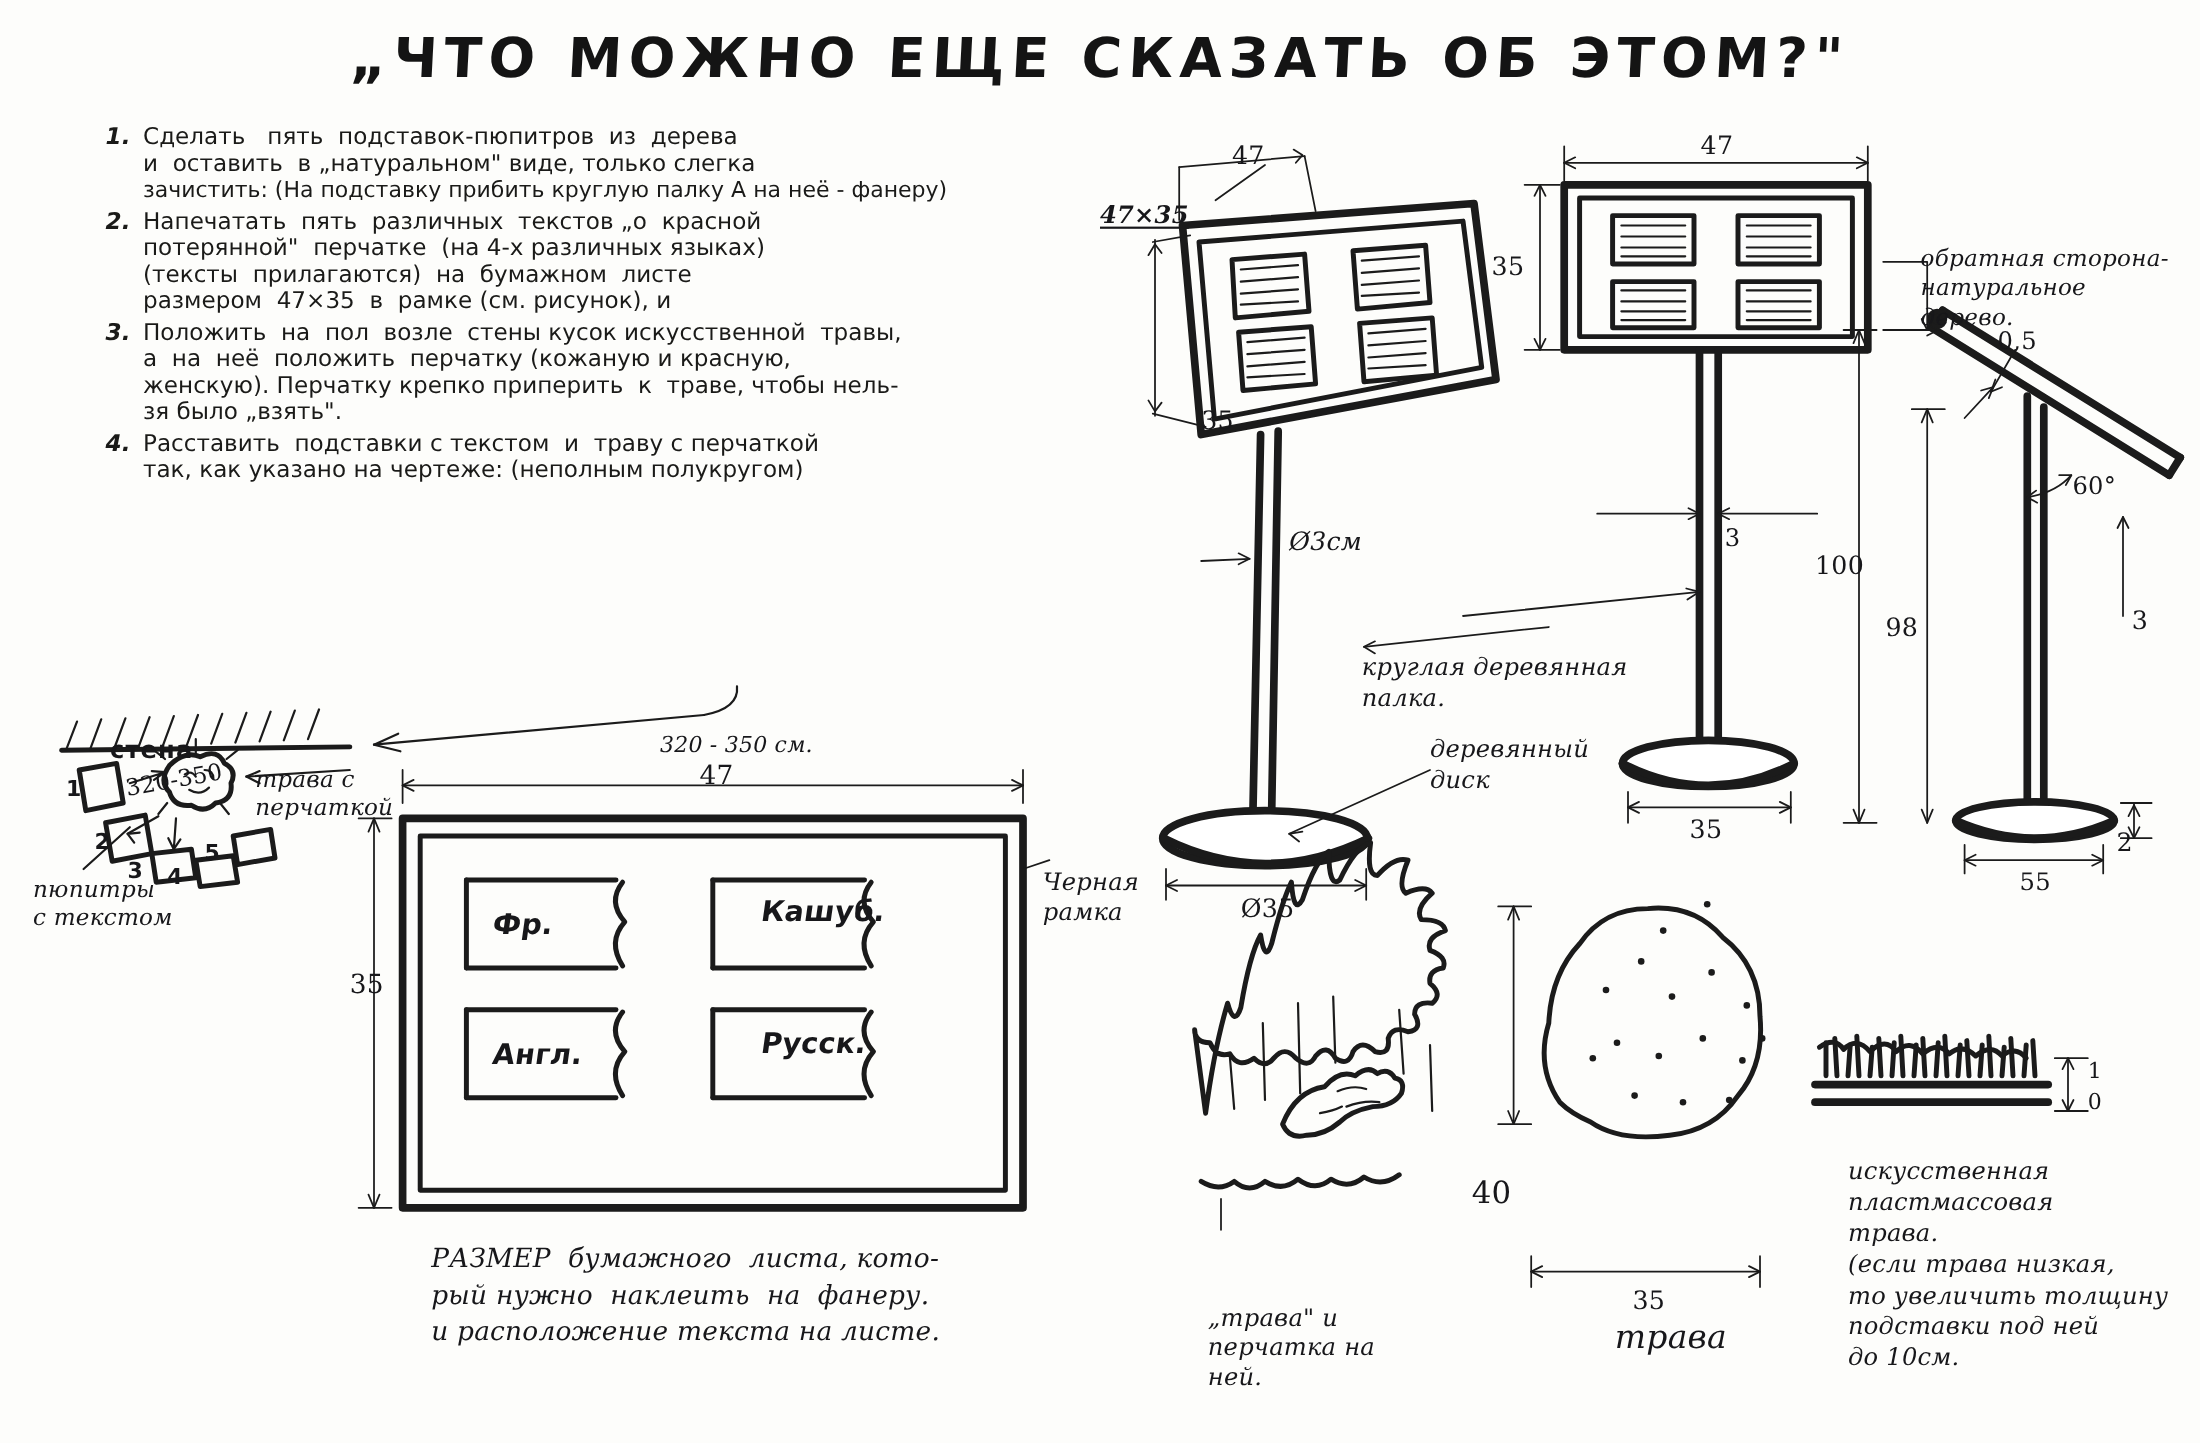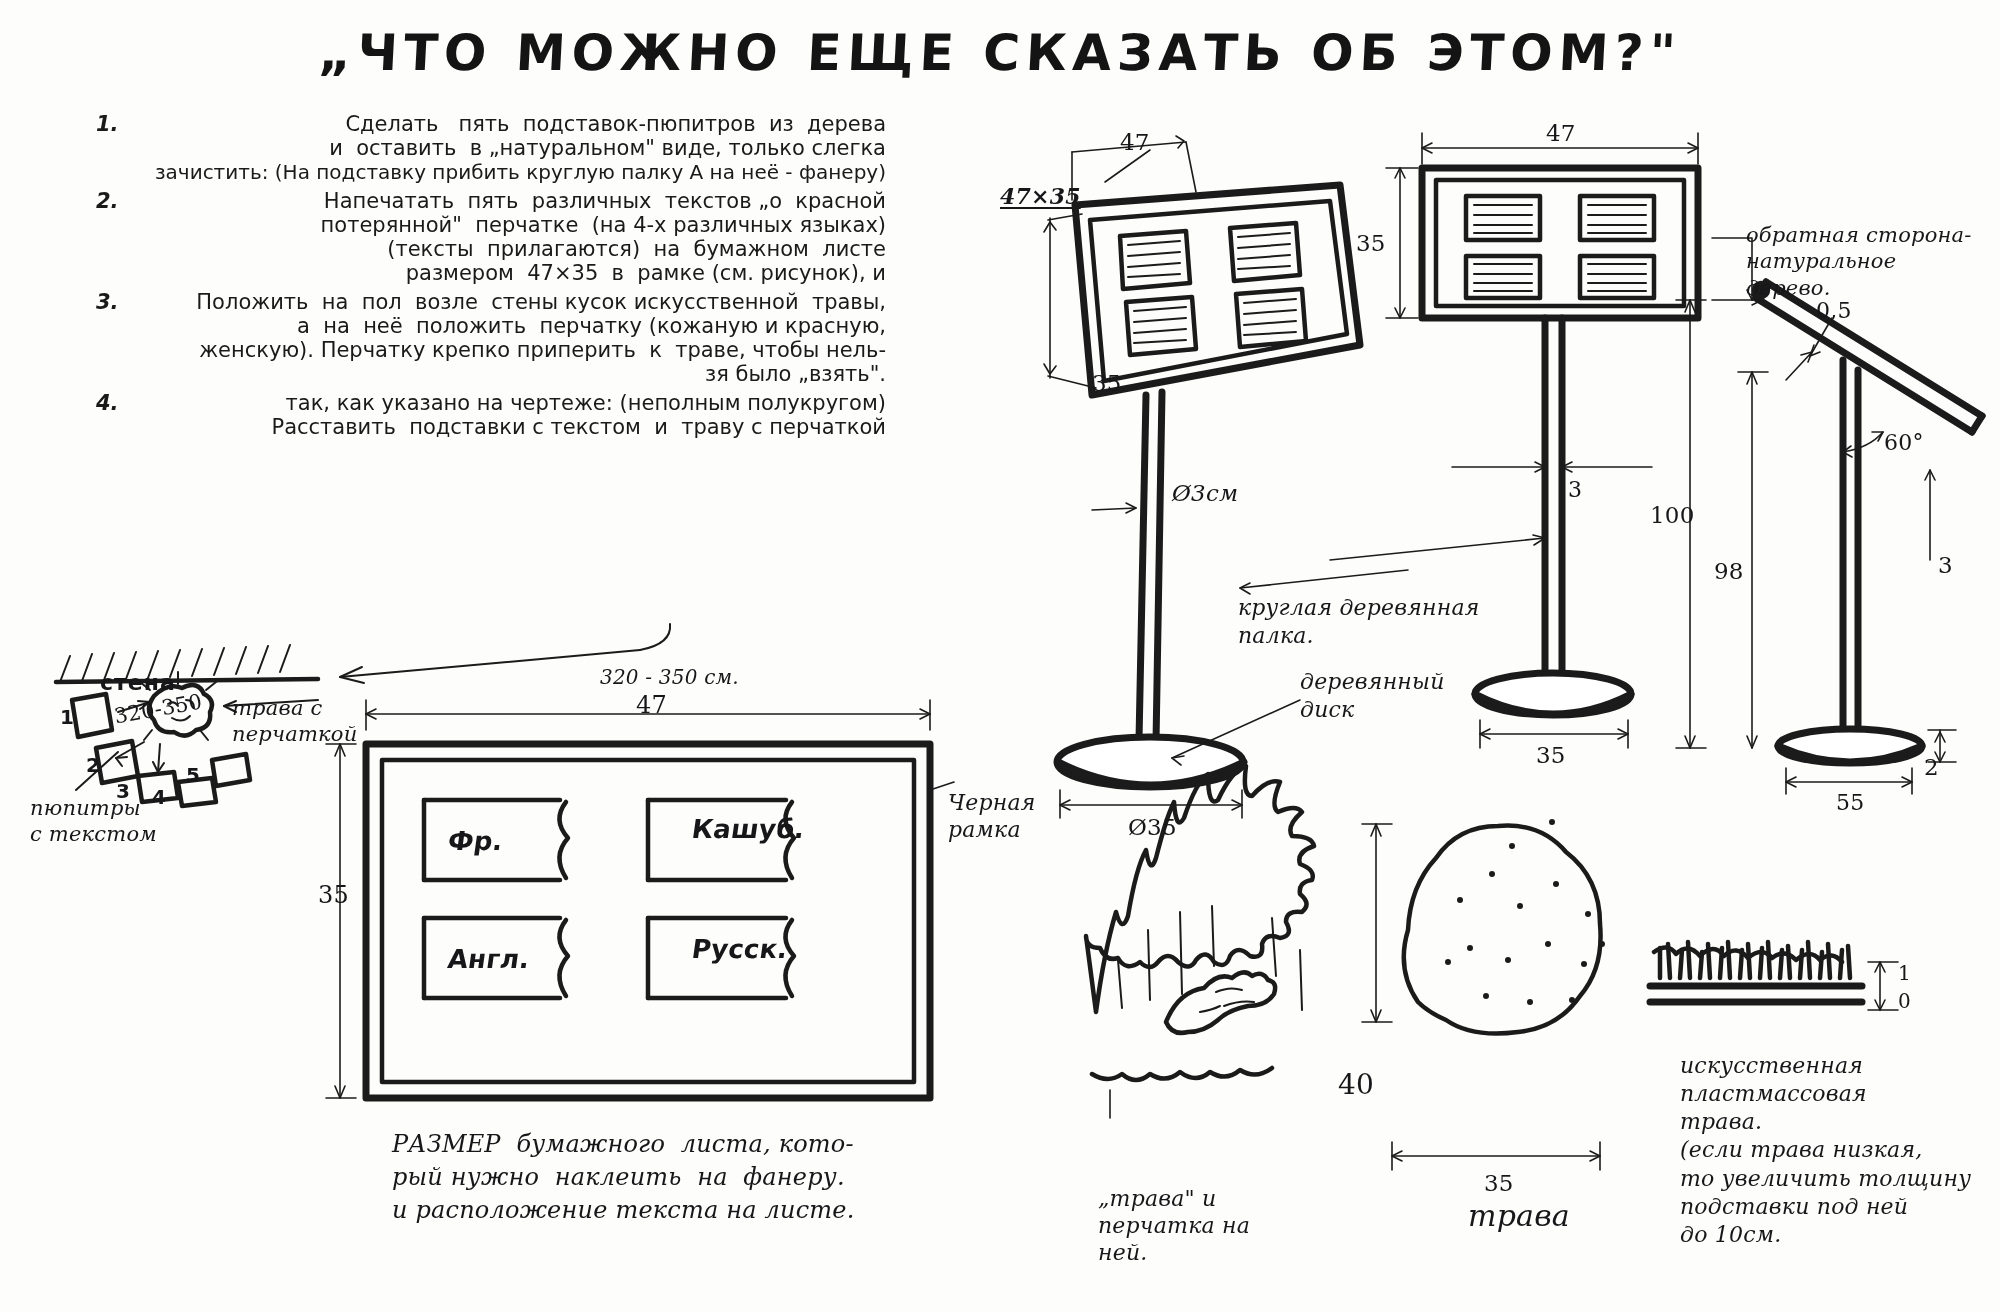--- a/index.html
+++ b/index.html
@@ -28,21 +28,21 @@
     position:absolute;left:0;right:0;top:24px;text-align:center;
     font-family:"DejaVu Sans",sans-serif;font-weight:700;font-style:normal;
     font-size:50px;letter-spacing:6px;color:#141414;
     transform:skewX(-3deg);
   }
 
   
   .list{position:absolute;left:96px;top:112px;width:790px;}
   .li{position:relative;margin-bottom:5px;font-size:21px;}
   .li .num{position:absolute;left:0;top:0;font-weight:700;font-style:italic;}
-  .li .body{display:block;padding-left:34px;text-align:right;}
+  .li .body{display:block;padding-left:34px;}
   .li .body span{display:block;white-space:pre;}
   .u{text-decoration:underline;text-underline-offset:3px;font-weight:bold;}
 
   .note-sm{font-size:20px;}
 
   
   svg.draw{position:absolute;left:0;top:0;width:2000px;height:1312px;overflow:visible;pointer-events:none;}
   svg.draw *{vector-effect:none;}
   .ln{stroke:#1b1b1b;fill:none;stroke-linecap:round;stroke-linejoin:round;}
   .thick{stroke-width:7;}
@@ -86,22 +86,22 @@
         <span>Положить  на  пол  возле  стены кусок искусственной  травы,</span>
         <span>а  на  неё  положить  перчатку (кожаную и красную,</span>
         <span>женскую). Перчатку крепко приперить  к  траве, чтобы нель-</span>
         <span>зя было „взять".</span>
       </span>
     </div>
 
     <div class="li">
       <span class="num">4.</span>
       <span class="body">
+        <span>Расставить  подставки с текстом  и  траву с перчаткой</span>
         <span>так, как указано на чертеже: (неполным полукругом)</span>
-        <span>Расставить  подставки с текстом  и  траву с перчаткой</span>
       </span>
     </div>
   </div>
 
   <div class="hw" style="left:600px;top:664px;font-size:20px;">320 - 350 см.</div>
 
   <div class="hw u" style="left:1000px;top:182px;font-size:22px;">47×35</div>
 
   <svg class="draw" viewBox="0 0 2000 1312">
 

